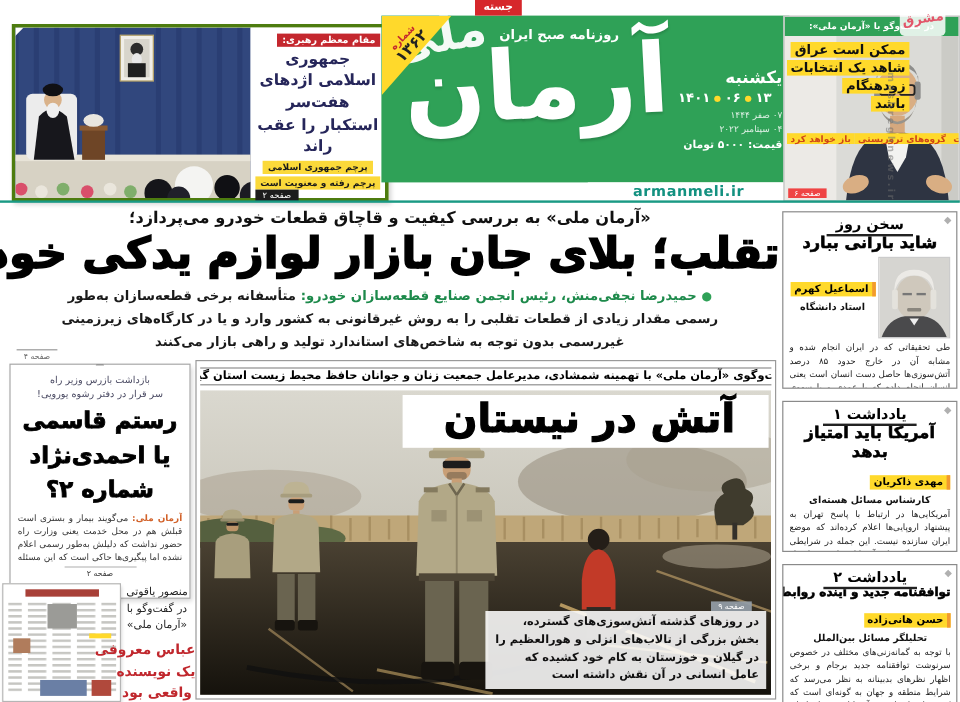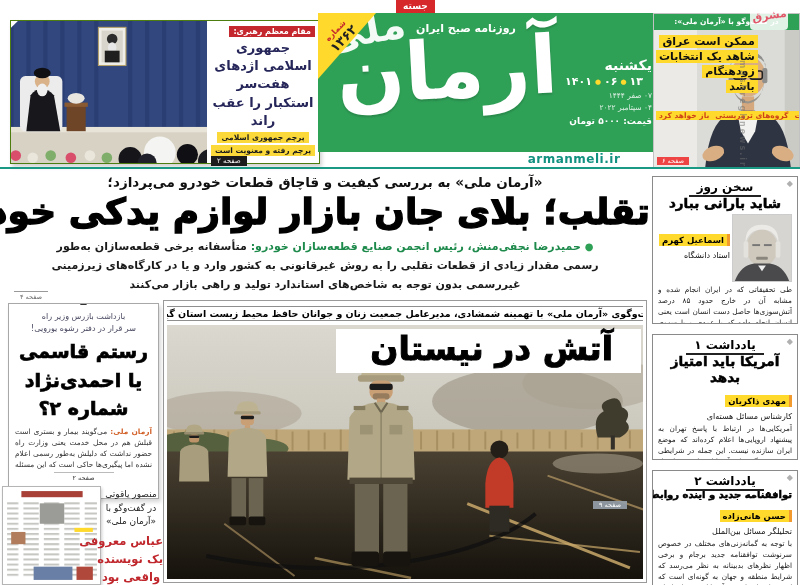--- a/index.html
+++ b/index.html
@@ -12,21 +12,21 @@
     font-size:9px;font-weight:bold;padding:1px 7px 2px;z-index:30;}
   .wm-logo{position:absolute;left:750px;top:0;width:38px;height:30px;z-index:30;
     background:rgba(255,255,255,.85);border-radius:0 0 4px 4px;display:flex;
     align-items:center;justify-content:center;}
   .wm-logo span{color:#e2566a;font-size:11px;font-weight:bold;transform:rotate(-8deg);}
   .wm-vert{position:absolute;left:738px;top:60px;writing-mode:vertical-rl;direction:ltr;
     font-size:8px;letter-spacing:2px;color:rgba(110,110,110,.5);z-index:29;font-weight:bold;}
 
   
   .leader{position:absolute;left:10px;top:20px;width:308px;height:142px;background:#fff;
-    border:1px solid #4d7c0f;box-shadow:2px 3px 4px rgba(0,0,0,.18);display:flex;}
+    border:3px solid #4d7c0f;box-shadow:2px 3px 4px rgba(0,0,0,.18);display:flex;}
   .leader-text{width:104px;padding:5px 4px 4px;display:flex;flex-direction:column;
     align-items:center;background:#fff;}
   .red-tag{align-self:flex-start;background:#c4272e;color:#fff;font-size:8px;
     font-weight:bold;padding:1px 4px;}
   .leader-headline{font-size:13px;font-weight:900;color:#26265a;text-align:center;
     line-height:1.4;margin-top:2px;}
   .yellow-tag{background:#fbd93a;color:#1a1a1a;font-size:7.5px;font-weight:bold;
     padding:1px 4px;margin-top:2px;white-space:nowrap;}
   .page-dark{align-self:flex-end;background:#1c1c1c;color:#fff;font-size:7px;
     padding:1px 6px;margin-top:auto;}
@@ -142,21 +142,21 @@
   .diamond{position:absolute;right:4px;top:2px;color:#b0b0b0;font-size:8px;}
   .sec-title{text-align:center;font-size:13.5px;font-weight:900;margin-top:10px;
     -webkit-text-stroke:.5px #000;}
   .sec-title.small{font-size:10px;white-space:nowrap;}
   .sec-row{display:flex;margin-top:3px;}
   .sec-photo{width:58px;height:66px;flex:none;border:1px solid #ccc;}
   .sec-photo svg{display:block;width:100%;height:100%;}
   .author-col{flex:1;padding-top:14px;text-align:right;padding-right:2px;}
   .author-tag{display:inline-block;background:#ffd92b;border-right:3px solid #f29a2e;
     font-size:8.5px;font-weight:bold;padding:1px 3px;}
-  .role{font-size:8px;font-weight:normal;margin-top:4px;color:#111;}
+  .role{font-size:8px;font-weight:bold;margin-top:4px;color:#111;text-align:center;}
   .author-line{text-align:right;margin-top:4px;}
   .sec-body{font-size:7.3px;text-align:justify;line-height:1.5;margin-top:3px;color:#1a1a1a;
     overflow:hidden;}
 </style>
 </head>
 <body>
 
 <div class="page">
 
   <div class="wm-badge">جسته</div>
@@ -377,20 +377,21 @@
           <g transform="translate(318,116)">
             <circle cx="14" cy="8" r="9" fill="#241e18"></circle>
             <path d="M0 42 Q2 18 14 16 Q26 18 28 42 L28 66 L0 66 Z" fill="#c23a28"></path>
             <rect x="4" y="64" width="20" height="26" fill="#2e2a24"></rect>
           </g>
         </svg>
       </div>
       <div class="fire-kicker">گفت‌وگوی «آرمان ملی» با تهمینه شمشادی، مدیرعامل جمعیت زنان و جوانان حافظ محیط زیست استان گیلان</div>
       <div class="fire-title">آتش در نیستان</div>
       <div class="fire-page">صفحه ۹</div>
+      <div class="fire-caption">در روزهای گذشته آتش‌سوزی‌های گسترده، بخش بزرگی از تالاب‌های انزلی و هورالعظیم را در گیلان و خوزستان به کام خود کشیده که عامل انسانی در آن نقش داشته است</div>
     </div>
   </div>
 
   <div class="ghasemi">
     <span class="gh-notch">▲</span>
     <div class="gh-kicker">
       <div>بازداشت بازرس وزیر راه</div>
       <div>سر قرار در دفتر رشوه یورویی!</div>
     </div>
     <div class="gh-title">

